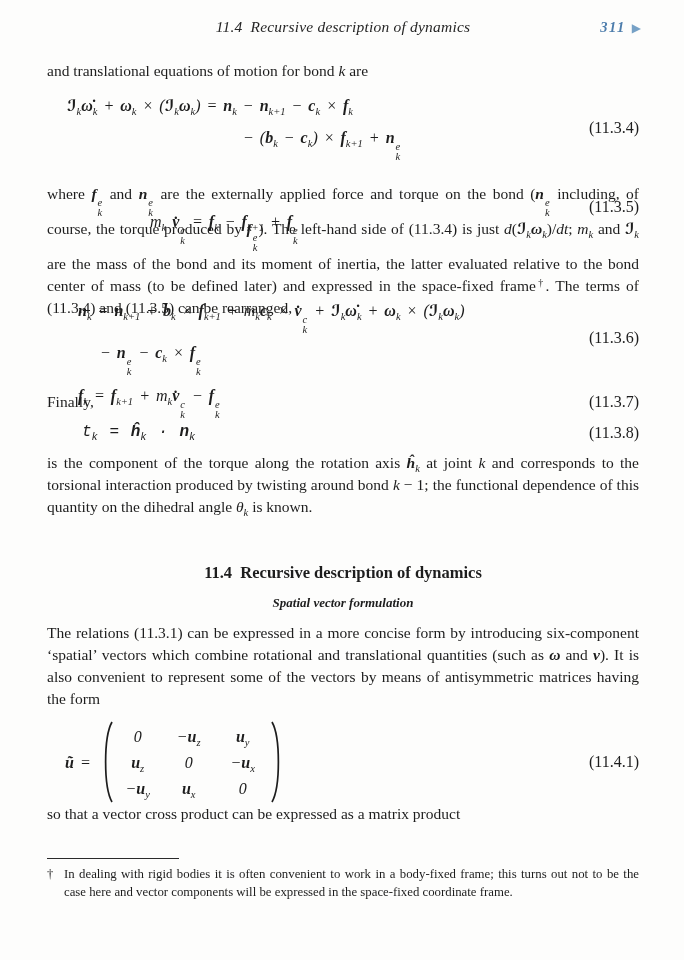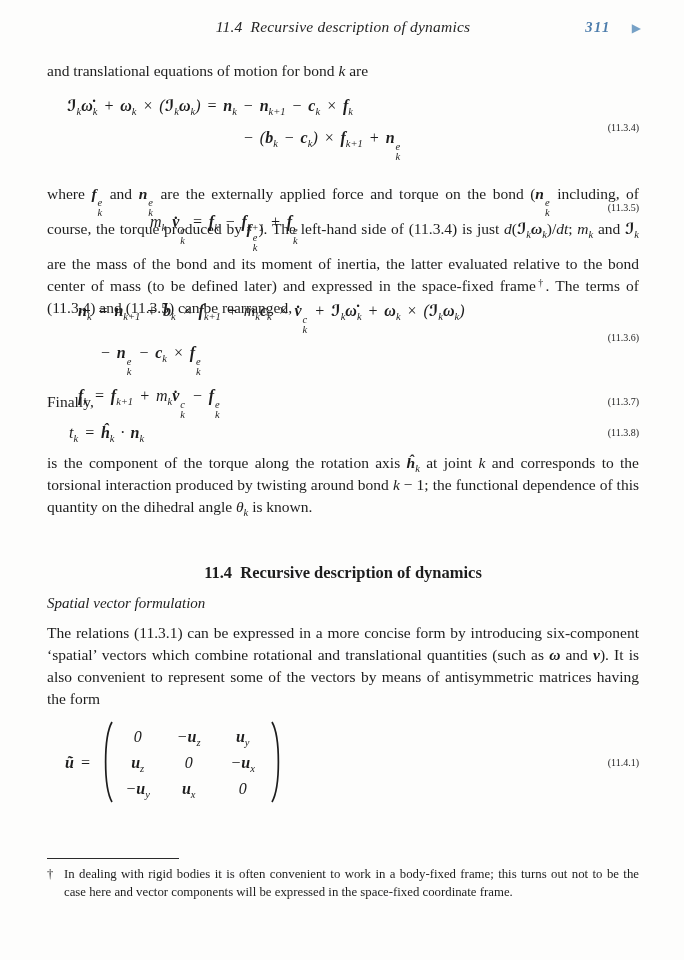--- a/index.html
+++ b/index.html
@@ -4,41 +4,41 @@
 <style>
   html,body{margin:0;padding:0;background:#ffffff;}
   .page{
     position:relative;width:684px;height:960px;box-sizing:border-box;
     background:#fdfdfc;color:#1d1d1d;overflow:hidden;
     font-family:"Liberation Serif","DejaVu Serif","DejaVu Sans",serif;
   }
   .blk{position:absolute;left:47px;right:45px;}
   
   .running-title{text-align:center;font-style:italic;font-size:15.5px;color:#262626;letter-spacing:.2px;}
-  .head-icons{position:absolute;right:-2px;top:1px;display:flex;align-items:center;gap:21px;}
+  .head-icons{position:absolute;right:-2px;top:1px;display:flex;align-items:center;gap:6px;}
   .page-num{color:#4d7dac;font-weight:bold;font-style:italic;font-size:14.5px;letter-spacing:1.5px;filter:blur(.45px);}
   .next-icon{color:#76a1c6;font-size:12px;line-height:1;cursor:pointer;}
   
   .para{font-size:15.5px;line-height:22px;text-align:justify;}
   .plain{font-size:15.5px;line-height:22px;}
   
   .v{font-weight:700;font-style:italic;}
   sub,sup{line-height:0;}
   sub{font-size:10.5px;font-style:italic;vertical-align:-3.5px;}
   sup{font-size:10.5px;}
   .dag{font-size:10px;font-style:normal;vertical-align:5px;}
   .ss{display:inline-flex;flex-direction:column;align-items:flex-start;font-size:10.5px;font-style:italic;line-height:10px;vertical-align:-7px;margin:0 1px 0 1px;}
   .ss span{display:block;}
   .eqrow{display:flex;justify-content:space-between;align-items:center;}
   .eqlines{flex:1 1 auto;}
   .eqline{font-size:16px;font-style:italic;line-height:25px;white-space:nowrap;word-spacing:2px;}
-  .eqtag{font-size:10px;font-style:normal;flex:none;}
+  .eqtag{font-size:16px;font-style:normal;flex:none;}
   
   .sec-heading{text-align:center;font-weight:bold;font-size:16.5px;}
-  .sec-subheading{text-align:left;font-weight:normal;font-style:italic;font-size:15px;}
+  .sec-subheading{text-align:center;font-weight:bold;font-style:italic;font-size:13px;}
   
   .mxwrap{display:flex;align-items:center;}
   .mx{display:flex;align-items:center;margin-left:10px;}
   .mgrid{display:grid;grid-template-columns:44px 58px 50px;row-gap:1px;justify-items:center;align-items:center;margin:0 2px;}
   .mgrid .cell{font-size:16px;font-style:italic;line-height:25px;white-space:nowrap;}
   .paren{display:block;}
   
   .fn-rule{border-top:1.5px solid #2a2a2a;width:132px;}
   .fn{display:flex;}
   .fn-marker{width:17px;flex:none;font-size:12.5px;line-height:17.5px;}
@@ -127,21 +127,21 @@
       </div>
       <div class="eqtag">(11.3.7)</div>
     </div>
   </div>
 
   <div class="blk plain" style="top:391px;">Finally,</div>
 
   <div class="blk" style="top:420px;">
     <div class="eqrow">
       <div class="eqlines">
-        <div class="eqline" style="margin-left:22px;">t<sub>k</sub> = <span class="v">ĥ</span><sub>k</sub> · <span class="v">n</span><sub>k</sub></div>
+        <div class="eqline" style="margin-left:35px;font-family:Liberation Mono, monospace;">t<sub>k</sub> = <span class="v">ĥ</span><sub>k</sub> · <span class="v">n</span><sub>k</sub></div>
       </div>
       <div class="eqtag">(11.3.8)</div>
     </div>
   </div>
 
   <div class="blk para" style="top:452px;">is the component of the torque along the rotation axis <span class="v">ĥ</span><sub>k</sub> at joint <i>k</i> and corresponds to the torsional interaction produced by twisting around bond <i>k</i> − 1; the functional dependence of this quantity on the dihedral angle <i>θ</i><sub>k</sub> is known.</div>
 
   <div class="blk sec-heading" style="top:563px;">11.4 Recursive description of dynamics</div>
   <div class="blk sec-subheading" style="top:595px;">Spatial vector formulation</div>
 
@@ -168,20 +168,21 @@
           </span>
           <svg class="paren" width="13" height="84" viewBox="0 0 13 84">
               <path d="M2 2 C 10.5 17, 10.5 67, 2 82" stroke="#1d1d1d" stroke-width="1.7" fill="none"></path>
             </svg>
         </span>
       </div>
       <div class="eqtag">(11.4.1)</div>
     </div>
   </div>
 
+  <div class="blk plain" style="top:803px;">so that a vector cross product can be expressed as a matrix product</div>
 
 
   <div class="blk fn-rule" style="top:858px;"></div>
   <div class="blk fn" style="top:866px;">
     <span class="fn-marker">†</span>
     <span class="fn-body">In dealing with rigid bodies it is often convenient to work in a body-fixed frame; this turns out not to be the case here and vector components will be expressed in the space-fixed coordinate frame.</span>
   </div>
 
 </div>
 

